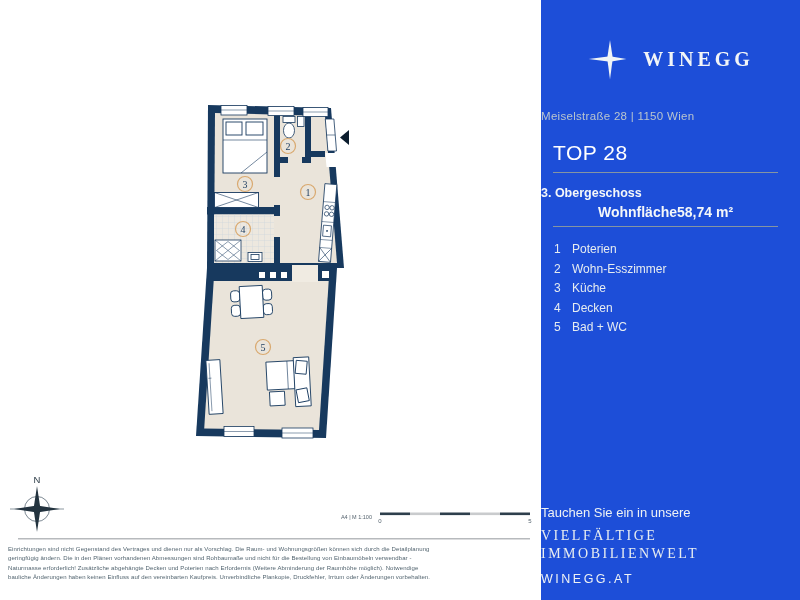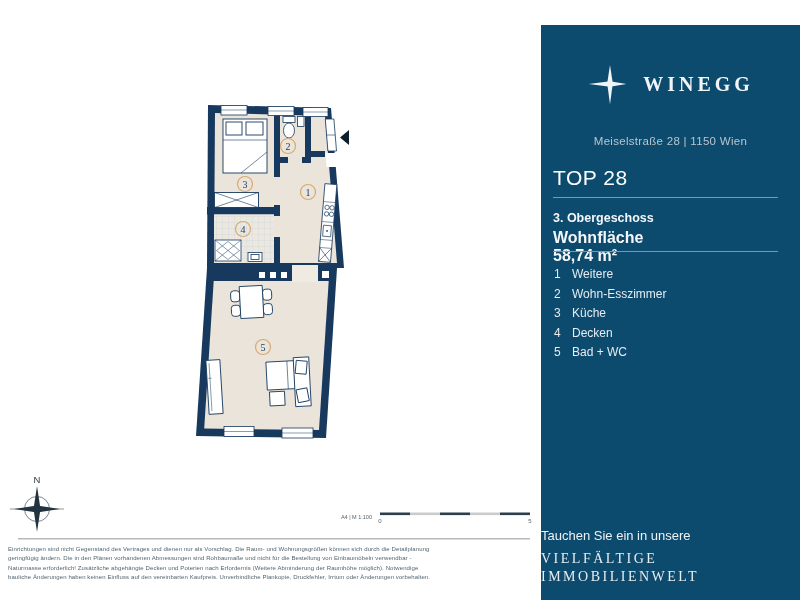--- a/index.html
+++ b/index.html
@@ -2,35 +2,35 @@
 <html><head>
 <meta charset="utf-8">
 <style>
   html,body{margin:0;padding:0;}
   .page{position:relative;width:800px;height:600px;overflow:hidden;background:#ffffff;
         font-family:"Liberation Sans",sans-serif;display:flex;}
   .plan-area{position:relative;width:541px;height:600px;background:#ffffff;flex:0 0 541px;}
   .plan-svg{position:absolute;left:0;top:0;}
   .disclaimer{position:absolute;left:8px;top:545px;width:520px;font-size:6px;line-height:9.4px;
               color:#52646f;letter-spacing:0.1px;}
-  .sidebar{position:relative;flex:1;background:#0c4a6e;color:#ffffff;margin-top:25px;}
+  .sidebar{position:relative;flex:1;background:#1d4ed8;color:#ffffff;}
   .brand{position:absolute;top:33px;left:0;right:0;display:flex;justify-content:center;
          align-items:center;gap:10px;}
   .brand-text{font-family:"Liberation Serif",serif;font-size:20px;font-weight:600;
               letter-spacing:4px;color:#f2f5f7;line-height:21px;}
-  .address{position:absolute;top:110px;left:0;right:0;text-align:center;font-size:11.5px;
+  .address{position:absolute;top:110px;left:0;right:0;text-align:left;font-size:11.5px;
            color:#b9c5ce;letter-spacing:0.3px;}
   .unit{position:absolute;top:141px;left:12px;font-size:21px;font-weight:normal;color:#ffffff;
         letter-spacing:0.5px;}
   .rule{position:absolute;left:12px;right:22px;height:1px;background:#8595a2;}
   .rule-1{top:172px;}
   .rule-2{top:226px;}
-  .floor-line{position:absolute;top:186px;left:12px;font-size:12.5px;font-weight:bold;color:#f4f7f9;}
+  .floor-line{position:absolute;top:186px;left:0;font-size:12.5px;font-weight:bold;color:#f4f7f9;}
   .area-row{position:absolute;top:204px;left:12px;right:22px;display:flex;
-            justify-content:center;font-size:16px;font-weight:bold;color:#f4f7f9;flex-direction:column;}
+            justify-content:center;font-size:14px;font-weight:bold;color:#f4f7f9;}
   .legend{position:absolute;top:242px;left:13px;right:12px;}
   .legend-row{display:flex;font-size:12px;color:#e6ecf0;margin-bottom:5.5px;}
   .legend-num{width:18px;flex:0 0 18px;}
   .footer{position:absolute;bottom:14px;left:0;right:0;}
   .tagline{font-size:13px;color:#eef2f4;margin-bottom:7px;}
   .hl{font-family:"Liberation Serif",serif;font-size:14px;letter-spacing:2.5px;
       color:#e8edf0;line-height:18px;}
   .website{font-size:12.5px;letter-spacing:2.5px;color:#eef2f4;margin-top:9px;}
 </style>
 </head>
@@ -257,21 +257,21 @@
     <div class="area-row">
       <span>Wohnfläche</span>
       <span>58,74 m²</span>
     </div>
 
     <div class="rule rule-2"></div>
 
     <div class="legend">
       <div class="legend-row">
         <span class="legend-num">1</span>
-        <span>Weitere</span>
+        <span>Poterien</span>
       </div>
       <div class="legend-row">
         <span class="legend-num">2</span>
         <span>Wohn-Esszimmer</span>
       </div>
       <div class="legend-row">
         <span class="legend-num">3</span>
         <span>Küche</span>
       </div>
       <div class="legend-row">
@@ -281,16 +281,17 @@
       <div class="legend-row">
         <span class="legend-num">5</span>
         <span>Bad + WC</span>
       </div>
     </div>
 
     <div class="footer">
       <div class="tagline">Tauchen Sie ein in unsere</div>
       <div class="hl">VIELFÄLTIGE</div>
       <div class="hl">IMMOBILIENWELT</div>
+      <div class="website">WINEGG.AT</div>
     </div>
 
   </div>
 </div>
 
 </body></html>

